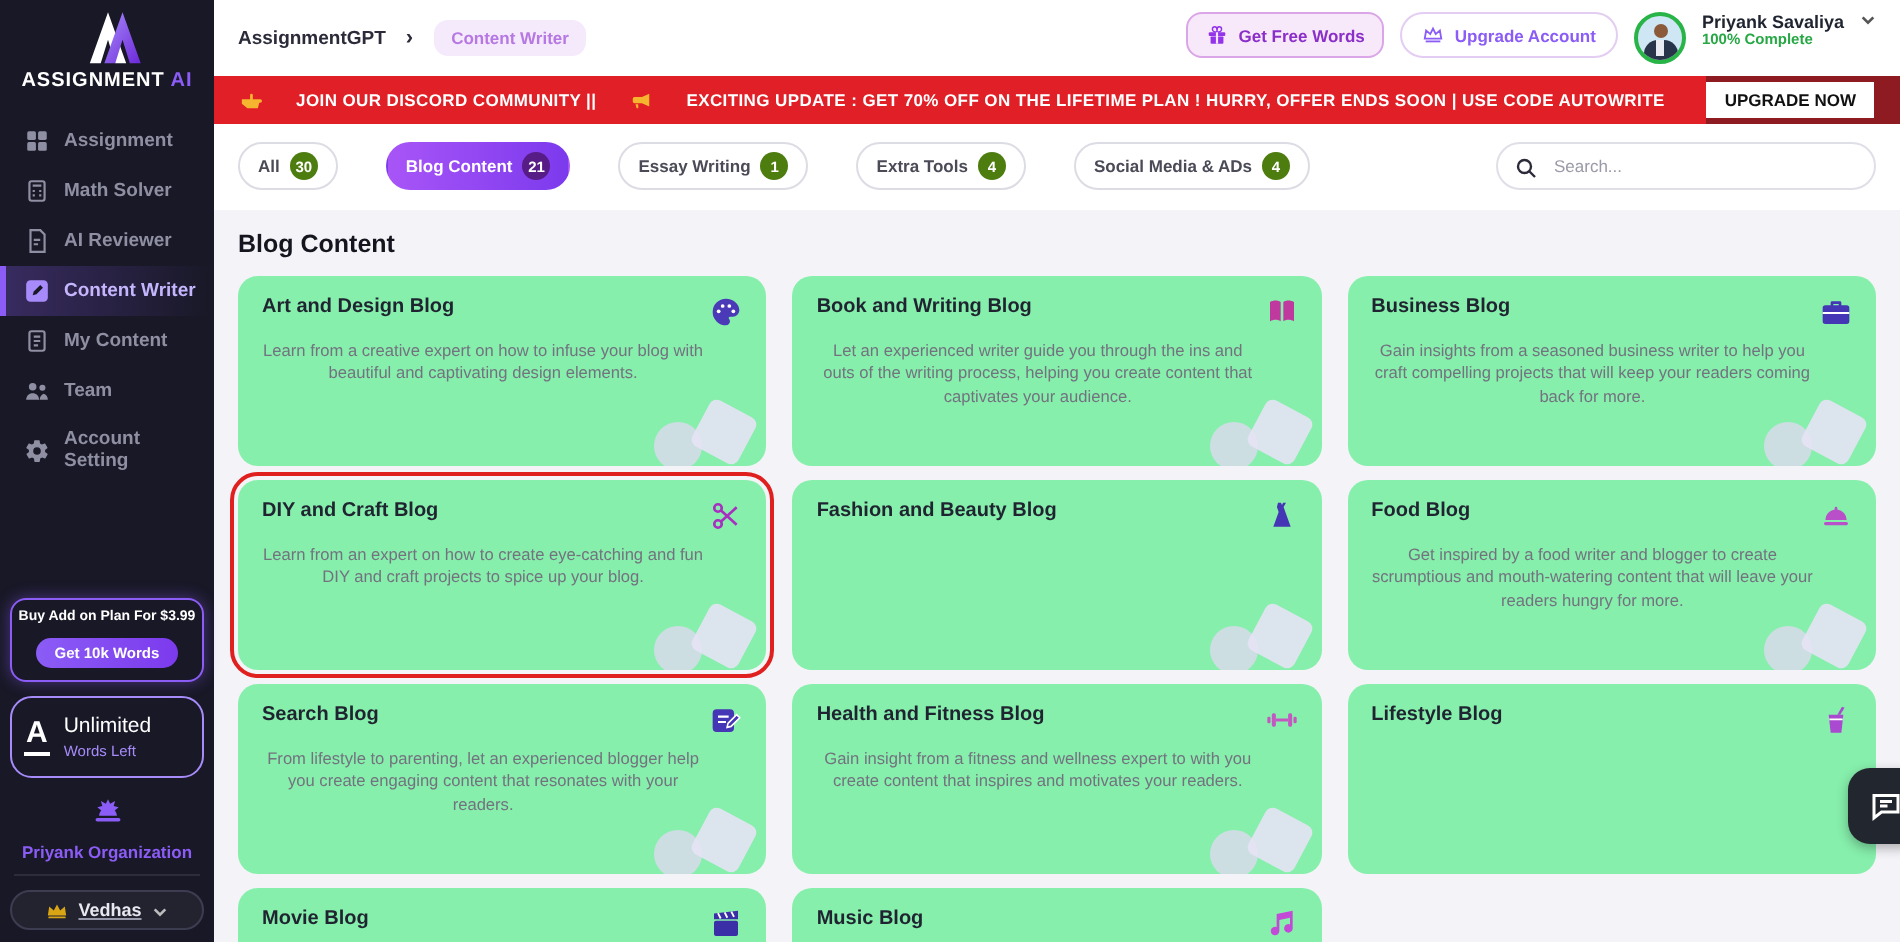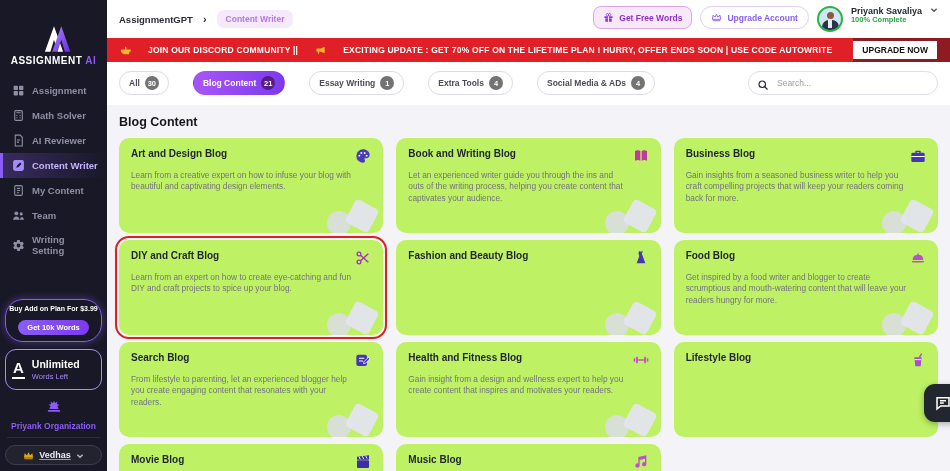--- a/index.html
+++ b/index.html
@@ -3,43 +3,43 @@
 <meta charset="utf-8">
 <style>
   * { margin:0; padding:0; box-sizing:border-box; }
   html,body { width:950px; height:471px; overflow:hidden; background:#f4f4f8;
     font-family:"Liberation Sans","DejaVu Sans",sans-serif; }
   .app { display:flex; width:950px; height:471px; }
 
   
   .sidebar { width:107px; min-width:107px; background:#181826; color:#9a9aad;
     display:flex; flex-direction:column; position:relative; z-index:5; }
-  .logo { padding:22px 0 4px; text-align:center; }
+  .logo { padding:2px 0 4px; text-align:center; }
   .logo svg { display:block; margin:0 auto; }
   .logo-text { font-size:10px; font-weight:bold; color:#fff; letter-spacing:.5px; margin-top:1px; }
   .logo-text .accent { color:#8b5cf6; }
   .nav { margin-top:8px; }
   .nav-item { display:flex; align-items:center; gap:7px; padding:6px 9px; font-size:9.5px;
     font-weight:bold; color:#8f8fa3; cursor:pointer; border-left:3px solid transparent; }
   .nav-item .nav-icon { width:13px; height:13px; display:inline-flex; color:#8f8fa3; flex:none; }
   .nav-item.active { color:#c4b5fd; border-left-color:#8b5cf6;
     background:linear-gradient(90deg, rgba(139,92,246,.28), rgba(139,92,246,0)); }
   .nav-item.active .nav-icon { color:#a78bfa; }
   .nav-icon svg { width:100%; height:100%; }
 
   .sidebar-bottom { margin-top:auto; padding:0 5px 6px; }
-  .addon-box { border:1.5px solid #8b5cf6; border-radius:18px; padding:5px 3px 6px; text-align:center;
+  .addon-box { border:1.5px solid #8b5cf6; border-radius:8px; padding:5px 3px 6px; text-align:center;
     box-shadow:0 0 8px rgba(139,92,246,.45); margin-bottom:7px; }
   .addon-text { color:#fff; font-size:7px; font-weight:bold; margin-bottom:4px; }
   .addon-btn { display:inline-block; background:linear-gradient(90deg,#8b5cf6,#7c3aed); color:#fff;
     font-size:7.5px; font-weight:bold; border:none; border-radius:8px; padding:3px 9px; cursor:pointer; }
   .plan-box { border:1.5px solid #a78bfa; border-radius:11px; padding:8px 6px; display:flex;
     align-items:center; gap:7px; margin-bottom:8px; }
   .plan-a { color:#fff; font-size:15px; font-weight:bold; border-bottom:2px solid #fff; line-height:1.1; padding:0 1px; }
-  .plan-title { color:#fff; font-size:10.5px; font-weight:bold; }
+  .plan-title { color:#fff; font-size:10.5px; font-weight:normal; }
   .plan-sub { color:#a78bfa; font-size:7.5px; margin-top:2px; }
   .org { text-align:center; margin-bottom:6px; }
   .org-icon { width:22px; height:16px; display:inline-flex; color:#8b5cf6; }
   .org-icon svg { width:100%; height:100%; }
   .org-name { color:#8b5cf6; font-size:8.5px; font-weight:bold; margin-top:3px; }
   .sb-divider { border-top:1px solid #2c2c3c; margin:5px 2px 7px; }
   .user-pill { display:flex; align-items:flex-end; justify-content:center; gap:5px; background:#232330;
     border:1px solid #3d3d52; border-radius:12px; padding:4px 6px; cursor:pointer;text-decoration:underline; }
   .user-pill .crown { width:11px; height:9px; color:#d9a514; display:inline-flex; }
   .user-pill .crown svg { width:100%; height:100%; }
@@ -76,37 +76,37 @@
   .banner-text { font-size:8.5px; font-weight:bold; letter-spacing:.2px; white-space:nowrap; }
   .banner-ic { width:11px; height:11px; display:inline-flex; color:#f5b52e; flex:none; }
   .banner-ic svg { width:100%; height:100%; }
   .banner-strong { font-weight:bold; }
   .banner-btn { background:#fff; color:#111; font-size:8.5px; font-weight:bold; border:none;
     padding:4px 9px; cursor:pointer; margin-left:4px; white-space:nowrap; }
 
   .filterbar { background:#fff; display:flex; align-items:center; padding:9px 12px 10px; gap:24px; }
   .pill { display:flex; align-items:center; gap:5px; background:#fff; border:1px solid #dcdce4;
     border-radius:13px; padding:4px 9px; font-size:8.5px; font-weight:bold; color:#4b4b58; cursor:pointer; }
-  .pill .count { min-width:14px; height:14px; border-radius:50%; background:#737373; color:#fff;
+  .pill .count { min-width:14px; height:14px; border-radius:50%; background:#4d7c0f; color:#fff;
     font-size:7.5px; display:flex; align-items:center; justify-content:center; padding:0 2px; }
   .pill.active { background:linear-gradient(90deg,#a855f7,#7c3aed); border-color:transparent; color:#fff; }
   .pill.active .count { background:#581c87; }
   .searchbox { margin-left:auto; position:relative; }
   .searchbox input { width:190px; height:24px; border:1px solid #dfdfe8; border-radius:13px;
     padding:0 10px 0 28px; font-size:8.5px; color:#333; outline:none; background:#fff;
     font-family:"Liberation Sans","DejaVu Sans",sans-serif; }
   .searchbox input::placeholder { color:#9a9aa8; }
   .search-ic { position:absolute; left:9px; top:5.5px; width:12px; height:12px; color:#2b2b3a; }
   .search-ic svg { width:100%; height:100%; }
 
   .content { flex:1; padding:8px 12px 0; overflow:hidden; }
   .section-title { font-size:12.5px; font-weight:bold; color:#15151f; margin:2px 0 9px; }
   .grid { display:grid; grid-template-columns:repeat(3,1fr); gap:7px 13px; }
-  .card { background:#bef264; border-radius:10px; padding:10px 12px; height:95px; position:relative;
-    overflow:hidden; cursor:pointer; }
+  .card { background:#86efac; border-radius:10px; padding:10px 12px; height:95px; position:relative;
+    overflow:hidden; cursor:pointer;text-align:center; }
   .card.selected { outline:2px solid #e01f1f; outline-offset:2px; }
   .card-head { display:flex; align-items:flex-start; justify-content:space-between; gap:6px; }
   .card-title { font-size:10px; font-weight:bold; color:#1f2430; }
   .card-icon { width:16px; height:16px; flex:none; display:inline-flex; }
   .card-icon svg { width:100%; height:100%; }
   .card-desc { font-size:8.3px; line-height:1.38; color:#73737f; margin-top:6px; max-width:92%; }
   .deco { position:absolute; right:6px; bottom:-6px; width:56px; height:46px; pointer-events:none; }
   .deco::before { content:""; position:absolute; right:26px; bottom:4px; width:24px; height:24px;
     border-radius:50%; background:#dedaf1; opacity:.8; }
   .deco::after { content:""; position:absolute; right:2px; bottom:10px; width:26px; height:26px;
@@ -199,21 +199,21 @@
             </svg>
           </span>
         <span>Team</span>
       </div>
       <div class="nav-item">
         <span class="nav-icon">
             <svg viewBox="0 0 24 24" fill="currentColor">
               <path d="M19.4 13c.04-.33.1-.66.1-1s-.06-.67-.1-1l2.1-1.65a.5.5 0 0 0 .12-.64l-2-3.46a.5.5 0 0 0-.61-.22l-2.49 1a7.3 7.3 0 0 0-1.73-1l-.38-2.65A.5.5 0 0 0 13.92 2h-4a.5.5 0 0 0-.49.42l-.38 2.65c-.63.26-1.2.6-1.73 1l-2.49-1a.5.5 0 0 0-.61.22l-2 3.46a.5.5 0 0 0 .12.64L4.6 11c-.04.33-.1.66-.1 1s.06.67.1 1l-2.1 1.65a.5.5 0 0 0-.12.64l2 3.46c.14.24.42.33.61.22l2.49-1c.53.4 1.1.74 1.73 1l.38 2.65c.04.24.25.42.49.42h4c.24 0 .45-.18.49-.42l.38-2.65a7.3 7.3 0 0 0 1.73-1l2.49 1c.19.11.47.02.61-.22l2-3.46a.5.5 0 0 0-.12-.64L19.4 13zM12 15.5a3.5 3.5 0 1 1 0-7 3.5 3.5 0 0 1 0 7z"></path>
             </svg>
           </span>
-        <span>Writing Setting</span>
+        <span>Account Setting</span>
       </div>
     </nav>
 
     <div class="sidebar-bottom">
       <div class="addon-box">
         <div class="addon-text">Buy Add on Plan For $3.99</div>
         <button class="addon-btn">Get 10k Words</button>
       </div>
       <div class="plan-box">
         <span class="plan-a">A</span>
@@ -455,21 +455,21 @@
             <span class="card-icon ic-magenta">
                 <svg viewBox="0 0 24 24" fill="currentColor">
                   <rect x="1" y="9.5" width="2.4" height="5" rx="1"></rect>
                   <rect x="4.4" y="7" width="3" height="10" rx="1.2"></rect>
                   <rect x="16.6" y="7" width="3" height="10" rx="1.2"></rect>
                   <rect x="20.6" y="9.5" width="2.4" height="5" rx="1"></rect>
                   <rect x="7.5" y="10.9" width="9" height="2.2"></rect>
                 </svg>
               </span>
             </div>
-          <p class="card-desc">Gain insight from a design and wellness expert to help you create content that inspires and motivates your readers.</p>
+          <p class="card-desc">Gain insight from a fitness and wellness expert to with you create content that inspires and motivates your readers.</p>
           <div class="deco"></div>
         </div>
 
 
         <div class="card">
           <div class="card-head">
               <h3 class="card-title">Lifestyle Blog</h3>
             <span class="card-icon ic-violet">
                 <svg viewBox="0 0 24 24" fill="currentColor">
                   <path d="M6.5 8h11L16 21.5H8L6.5 8z"></path>

